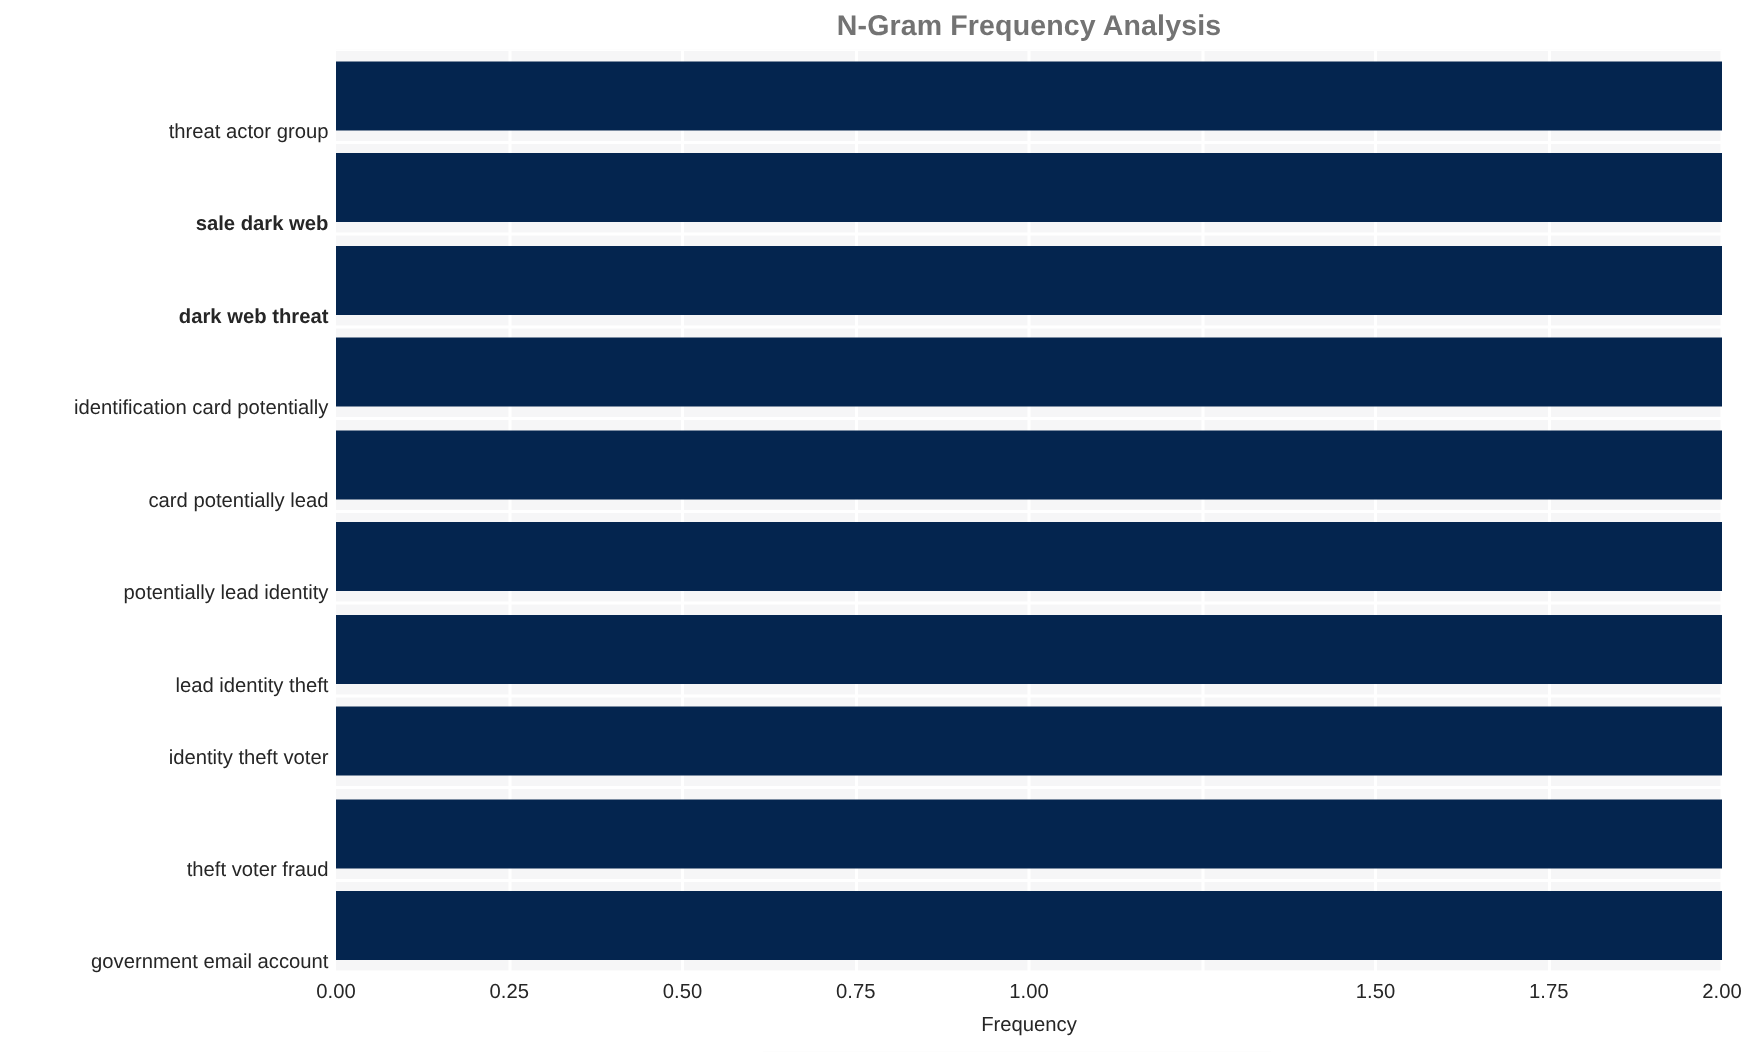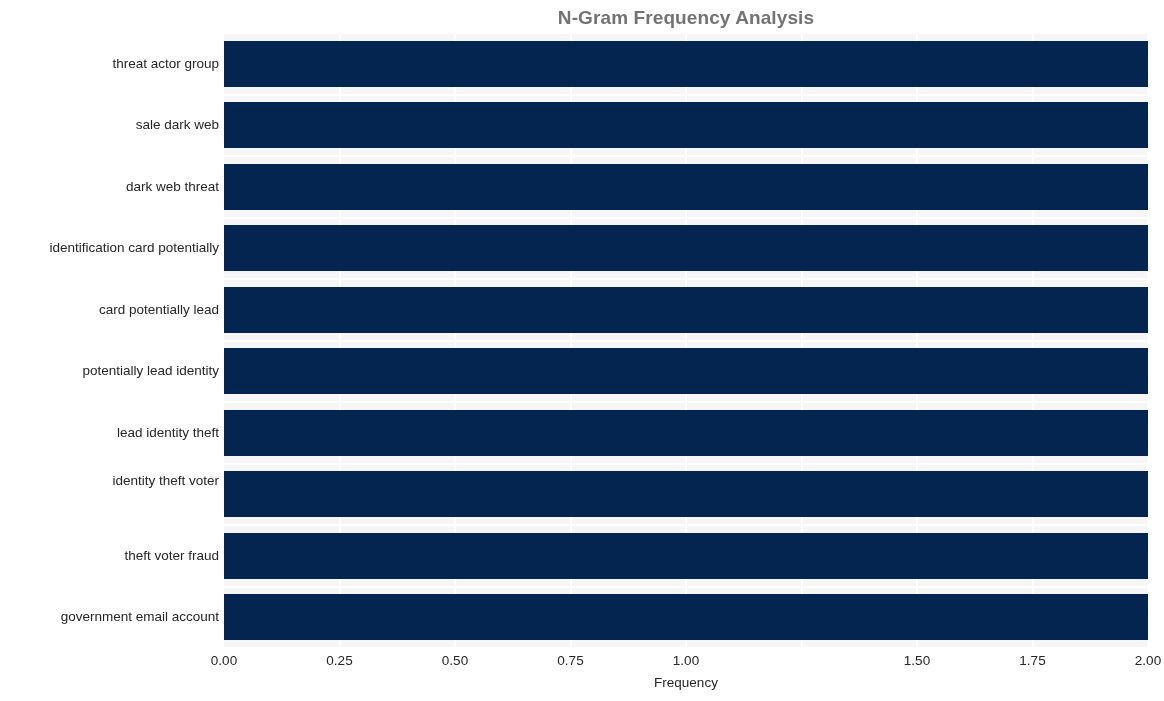--- a/index.html
+++ b/index.html
@@ -71,20 +71,21 @@
 
   
   .ytick {
     position: absolute;
     right: 945px; 
     text-align: right;
     font-size: 13.5px;
     color: #262626;
     white-space: nowrap;
     line-height: 14px;
+    margin-top: 24px;
   }
 
   
   .xtick {
     position: absolute;
     top: 653px;
     width: 90px;
     margin-left: -45px;
     text-align: center;
     font-size: 13.5px;
@@ -138,22 +139,22 @@
       <div class="bar" title="card potentially lead: 2" style="top: 253.534px; height: 46.4325px; width: 924px; background: rgb(4, 37, 79);"></div>
       <div class="bar" title="potentially lead identity: 2" style="top: 315.034px; height: 46.4325px; width: 924px; background: rgb(4, 37, 79);"></div>
       <div class="bar" title="lead identity theft: 2" style="top: 376.534px; height: 46.4325px; width: 924px; background: rgb(4, 37, 79);"></div>
       <div class="bar" title="identity theft voter: 2" style="top: 438.034px; height: 46.4325px; width: 924px; background: rgb(4, 37, 79);"></div>
       <div class="bar" title="theft voter fraud: 2" style="top: 499.534px; height: 46.4325px; width: 924px; background: rgb(4, 37, 79);"></div>
       <div class="bar" title="government email account: 2" style="top: 561.034px; height: 46.4325px; width: 924px; background: rgb(4, 37, 79);"></div>
     </div>
 
   <div id="xaxis-label">Frequency</div>
 <div class="ytick" style="top: 56.75px;">threat actor group</div>
-    <div class="ytick" style="top: 118.25px;">sale dark web</div>
-    <div class="ytick" style="top: 179.75px;">dark web threat</div>
+    <div class="ytick" style="top: 118.25px; font-weight: bold;">sale dark web</div>
+    <div class="ytick" style="top: 179.75px; font-weight: bold;">dark web threat</div>
     <div class="ytick" style="top: 241.25px;">identification card potentially</div>
     <div class="ytick" style="top: 302.75px;">card potentially lead</div>
     <div class="ytick" style="top: 364.25px;">potentially lead identity</div>
     <div class="ytick" style="top: 425.75px;">lead identity theft</div>
     <div class="ytick" style="top: 474px;">identity theft voter</div>
     <div class="ytick" style="top: 548.75px;">theft voter fraud</div>
     <div class="ytick" style="top: 610.25px;">government email account</div>
     <div class="xtick" style="left: 224px;">0.00</div>
     <div class="xtick" style="left: 339.5px;">0.25</div>
     <div class="xtick" style="left: 455px;">0.50</div>

